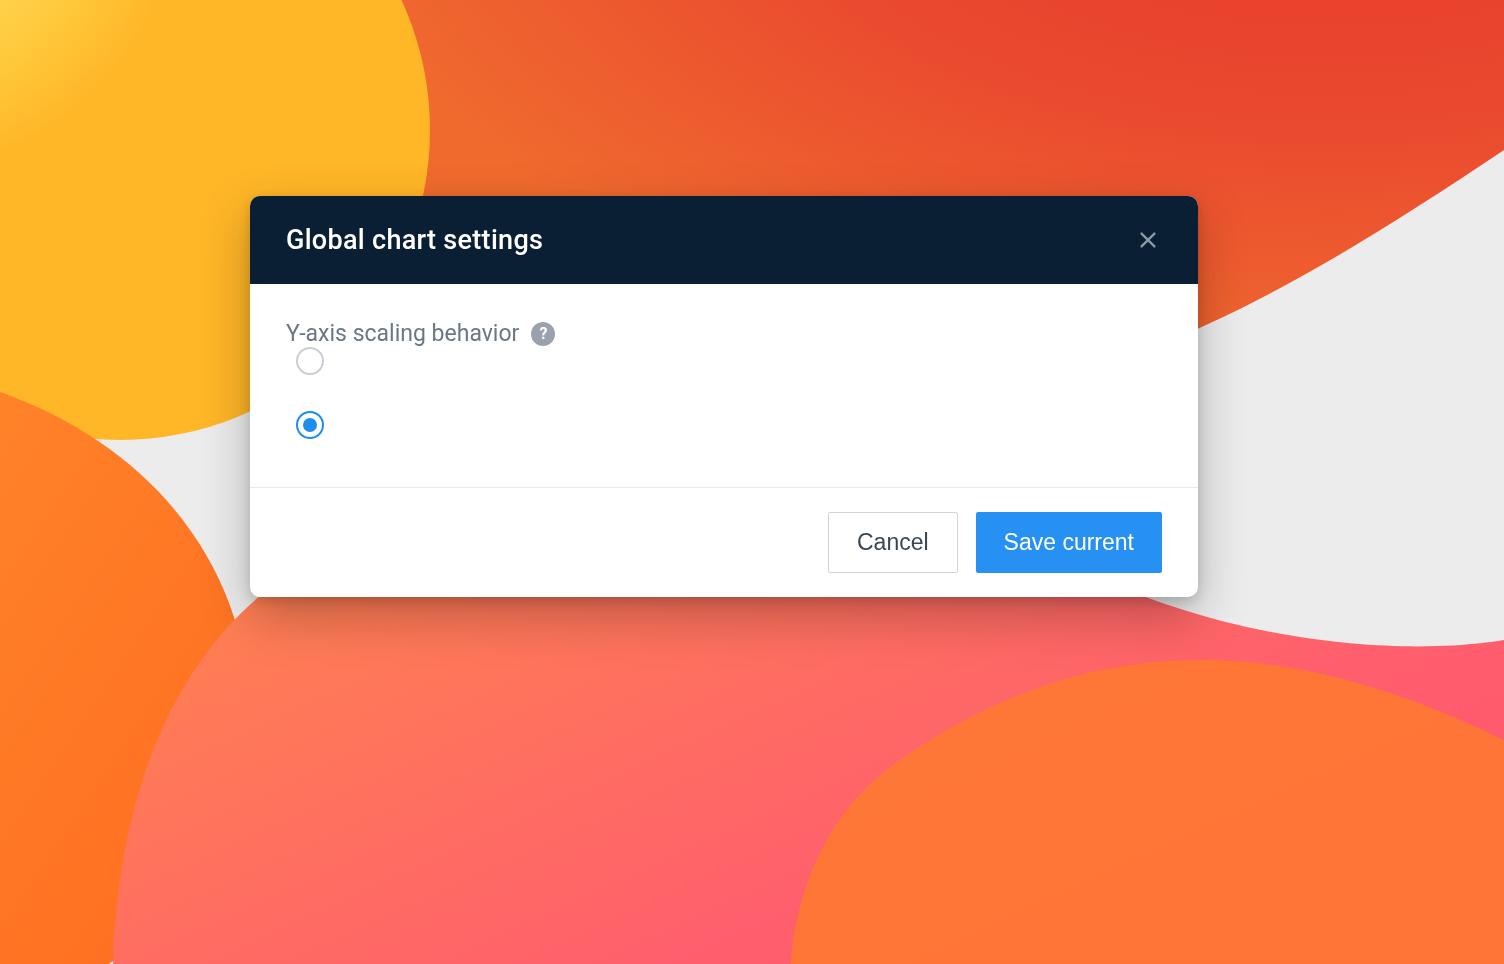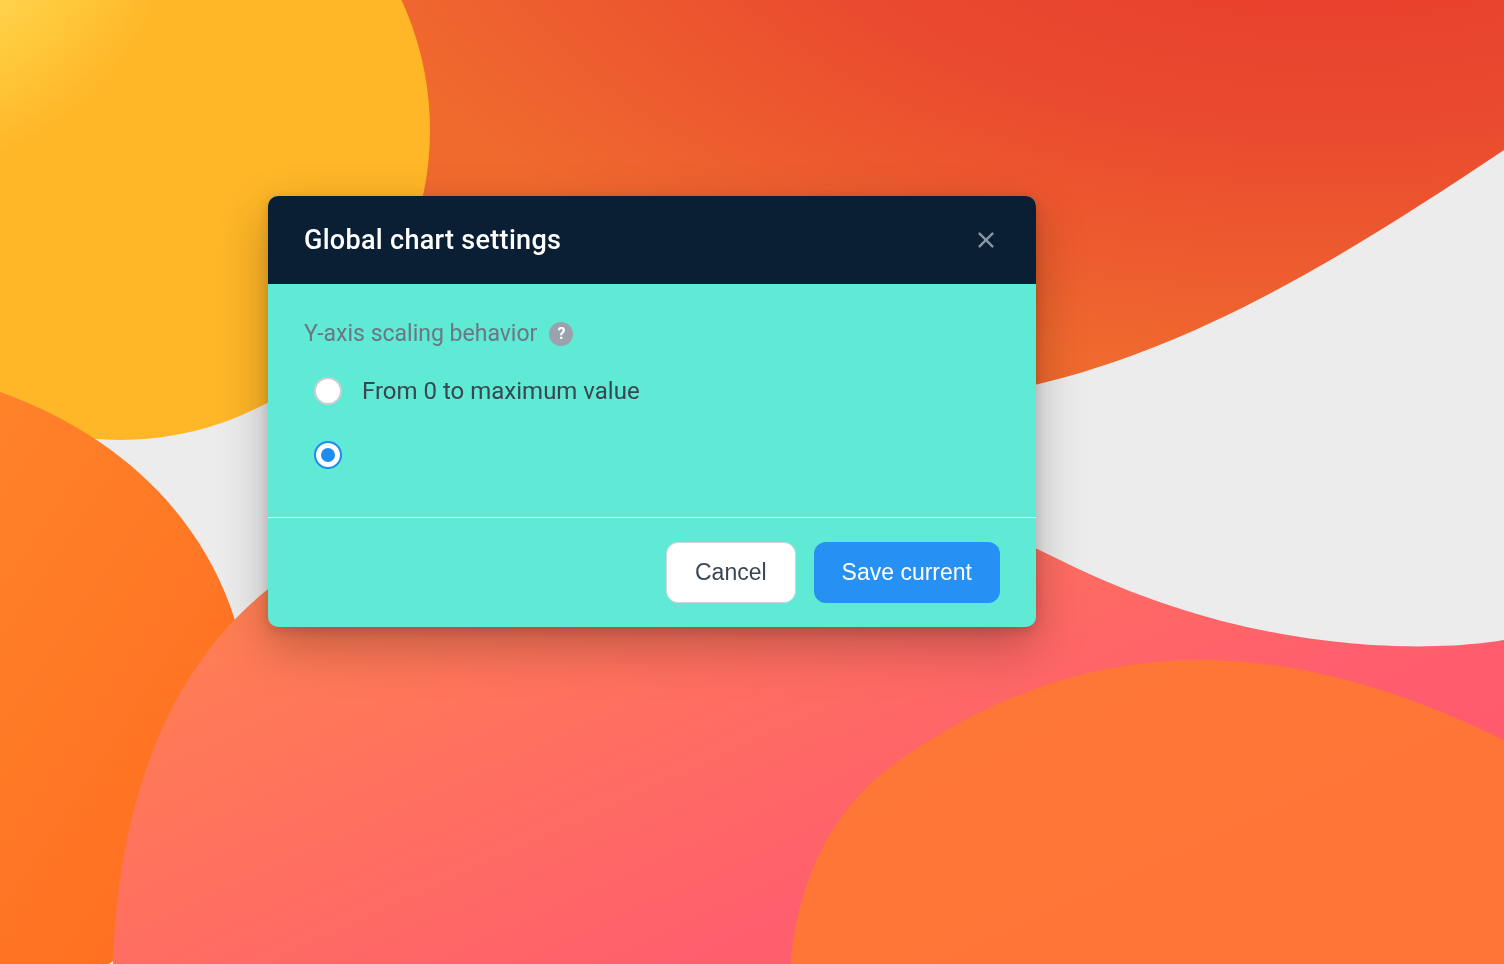--- a/index.html
+++ b/index.html
@@ -16,23 +16,23 @@
       background: #e8e8e8;
     }
     .wallpaper {
       position: absolute;
       inset: 0;
       z-index: 0;
     }
     .modal {
       position: absolute;
       top: 196px;
-      left: 268px;
-      width: 768px;
-      background: #5eead4;
+      left: 250px;
+      width: 948px;
+      background: #ffffff;
       border-radius: 10px;
       box-shadow: 0 20px 50px rgba(0,0,0,0.25), 0 4px 12px rgba(0,0,0,0.15);
       overflow: hidden;
       z-index: 10;
     }
     .modal-header {
       background: #0a1f33;
       color: #ffffff;
       padding: 28px 36px;
       display: flex;
@@ -60,21 +60,20 @@
     .modal-body {
       padding: 36px 36px 48px 36px;
     }
     .section-label {
       display: flex;
       align-items: center;
       gap: 12px;
       color: #6b7785;
       font-size: 23px;
       font-weight: 400;
-      margin-bottom: 30px;
     }
     .help-icon {
       width: 24px;
       height: 24px;
       border-radius: 50%;
       background: #9aa3ad;
       color: #ffffff;
       display: inline-flex;
       align-items: center;
       justify-content: center;
@@ -121,21 +120,21 @@
     .modal-footer {
       border-top: 1px solid #e7eaee;
       padding: 24px 36px;
       display: flex;
       justify-content: flex-end;
       gap: 18px;
     }
     .btn {
       font-size: 23px;
       padding: 16px 28px;
-      border-radius: 12px;
+      border-radius: 2px;
       cursor: pointer;
       font-weight: 400;
       border: none;
     }
     .btn-secondary {
       background: #ffffff;
       border: 1px solid #cfd5dc;
       color: #3a4654;
     }
     .btn-primary {
@@ -194,21 +193,20 @@
 
   <div class="modal-body">
     <div class="section-label">
       <span>Y-axis scaling behavior</span>
       <span class="help-icon">?</span>
     </div>
 
     <div class="radio-group">
       <div class="radio-item">
         <span class="radio-circle"></span>
-        <span class="radio-label">From 0 to maximum value</span>
       </div>
       <div class="radio-item">
         <span class="radio-circle selected">
           <span class="radio-dot"></span>
         </span>
       </div>
     </div>
   </div>
 
   <div class="modal-footer">

